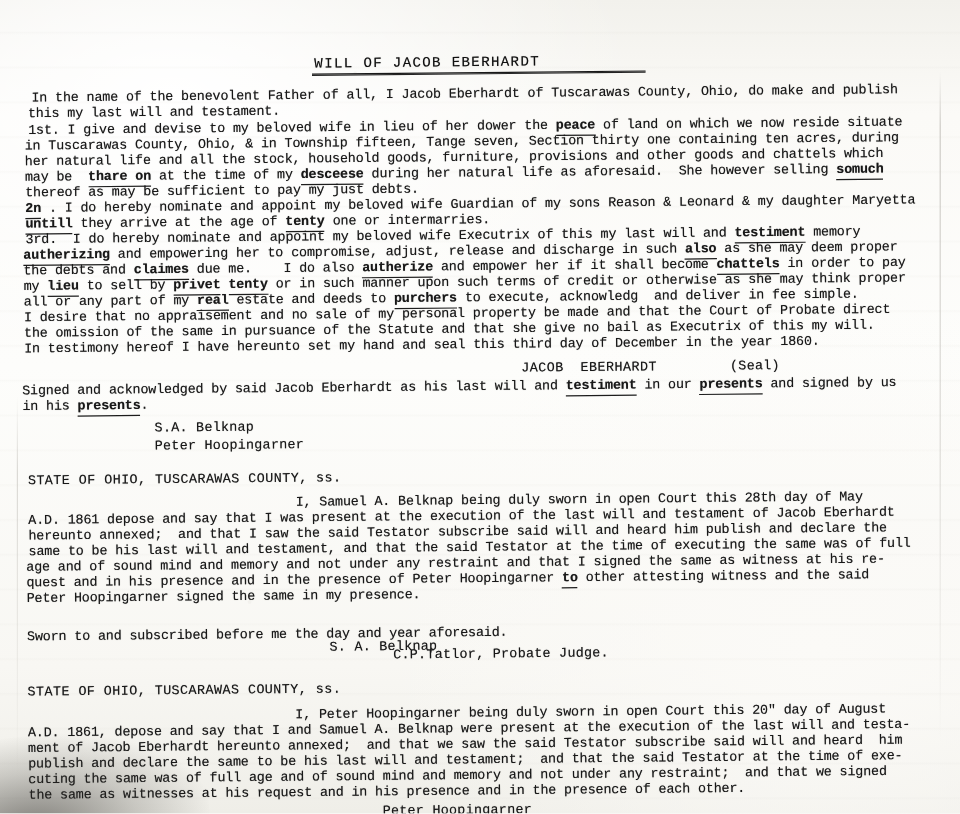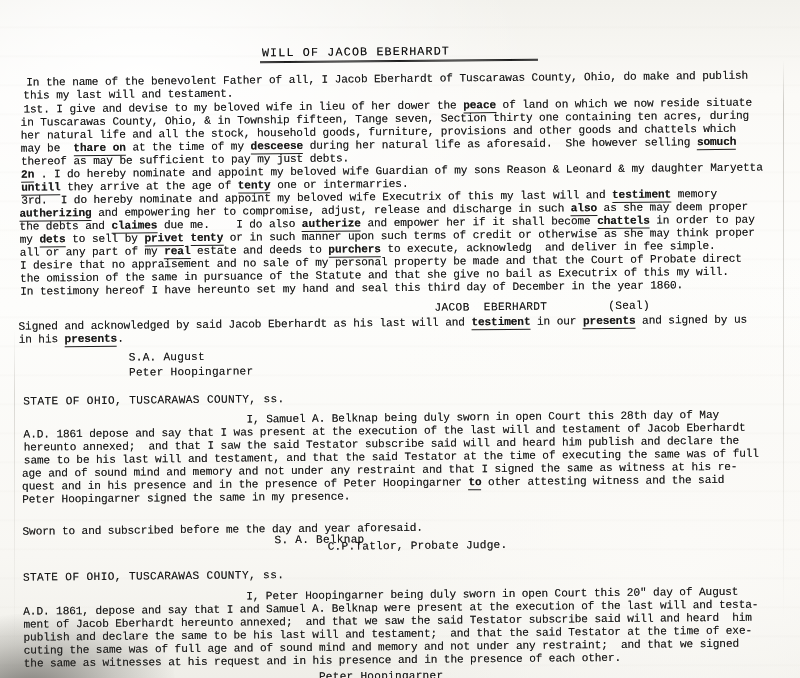--- a/index.html
+++ b/index.html
@@ -156,36 +156,36 @@
     <div class="ln" style="left:22px; top:165px;"><u class="mark">2n</u><span> . I do hereby nominate and appoint my beloved wife Guardian of my sons Reason &amp; Leonard &amp; my daughter Maryetta</span></div>
 
     <div class="ln" style="left:22px; top:178px;"><u class="mark">untill</u><span> they arrive at the age of </span><u class="mark">tenty</u><span> one or intermarries.</span></div>
 
     <div class="ln" style="left:22px; top:191px;"><span>3rd.  I do hereby nominate and appoint my beloved wife Executrix of this my last will and </span><u class="mark">testiment</u><span> memory</span></div>
 
     <div class="ln" style="left:20px; top:204px;"><u class="mark">autherizing</u><span> and empowering her to compromise, adjust, release and discharge in such </span><u class="mark">also</u><span> as she may deem proper</span></div>
 
     <div class="ln" style="left:20px; top:217px;"><span>the debts and </span><u class="mark">claimes</u><span> due me.    I do also </span><u class="mark">autherize</u><span> and empower her if it shall become </span><u class="mark">chattels</u><span> in order to pay</span></div>
 
-    <div class="ln" style="left:20px; top:230px;"><span>my </span><u class="mark">dets</u><span> to sell by </span><u class="mark">privet</u><span> </span><u class="mark">tenty</u><span> or in such manner upon such terms of credit or otherwise as she may think proper</span></div>
+    <div class="ln" style="left:20px; top:230px;"><span>my </span><u class="mark">lieu</u><span> to sell by </span><u class="mark">privet</u><span> </span><u class="mark">tenty</u><span> or in such manner upon such terms of credit or otherwise as she may think proper</span></div>
 
     <div class="ln" style="left:20px; top:243px;"><span>all or any part of my </span><u class="mark">real</u><span> estate and deeds to </span><u class="mark">purchers</u><span> to execute, acknowledg  and deliver in fee simple.</span></div>
 
     <div class="ln" style="left:20px; top:256px;">I desire that no appraisement and no sale of my personal property be made and that the Court of Probate direct</div>
     <div class="ln" style="left:20px; top:269px;">the omission of the same in pursuance of the Statute and that she give no bail as Executrix of this my will.</div>
     <div class="ln" style="left:20px; top:282px;">In testimony hereof I have hereunto set my hand and seal this third day of December in the year 1860.</div>
 
     <div class="ln sig caps" style="left:434px; top:302px;">JACOB  EBERHARDT</div>
     <div class="ln sig" style="left:608px; top:302px;">(Seal)</div>
 
     <div class="ln" style="left:18px; top:317px;"><span>Signed and acknowledged by said Jacob Eberhardt as his last will and </span><u class="mark">testiment</u><span> in our </span><u class="mark">presents</u><span> and signed by us</span></div>
 
     <div class="ln" style="left:18px; top:330px;"><span>in his </span><u class="mark">presents</u><span>.</span></div>
 
-    <div class="ln sig" style="left:128px; top:349px;">S.A. August</div>
+    <div class="ln sig" style="left:128px; top:349px;">S.A. Belknap</div>
     <div class="ln sig" style="left:128px; top:364px;">Peter Hoopingarner</div>
 
     <div class="ln caps" style="left:22px; top:392px;">STATE OF OHIO, TUSCARAWAS COUNTY, ss.</div>
 
     <div class="ln" style="left:245px; top:412px;">I, Samuel A. Belknap being duly sworn in open Court this 28th day of May</div>
     <div class="ln" style="left:22px; top:425px;">A.D. 1861 depose and say that I was present at the execution of the last will and testament of Jacob Eberhardt</div>
     <div class="ln" style="left:22px; top:438px;">hereunto annexed;  and that I saw the said Testator subscribe said will and heard him publish and declare the</div>
     <div class="ln" style="left:22px; top:451px;">same to be his last will and testament, and that the said Testator at the time of executing the same was of full</div>
     <div class="ln" style="left:20px; top:464px;">age and of sound mind and memory and not under any restraint and that I signed the same as witness at his re-</div>
 

